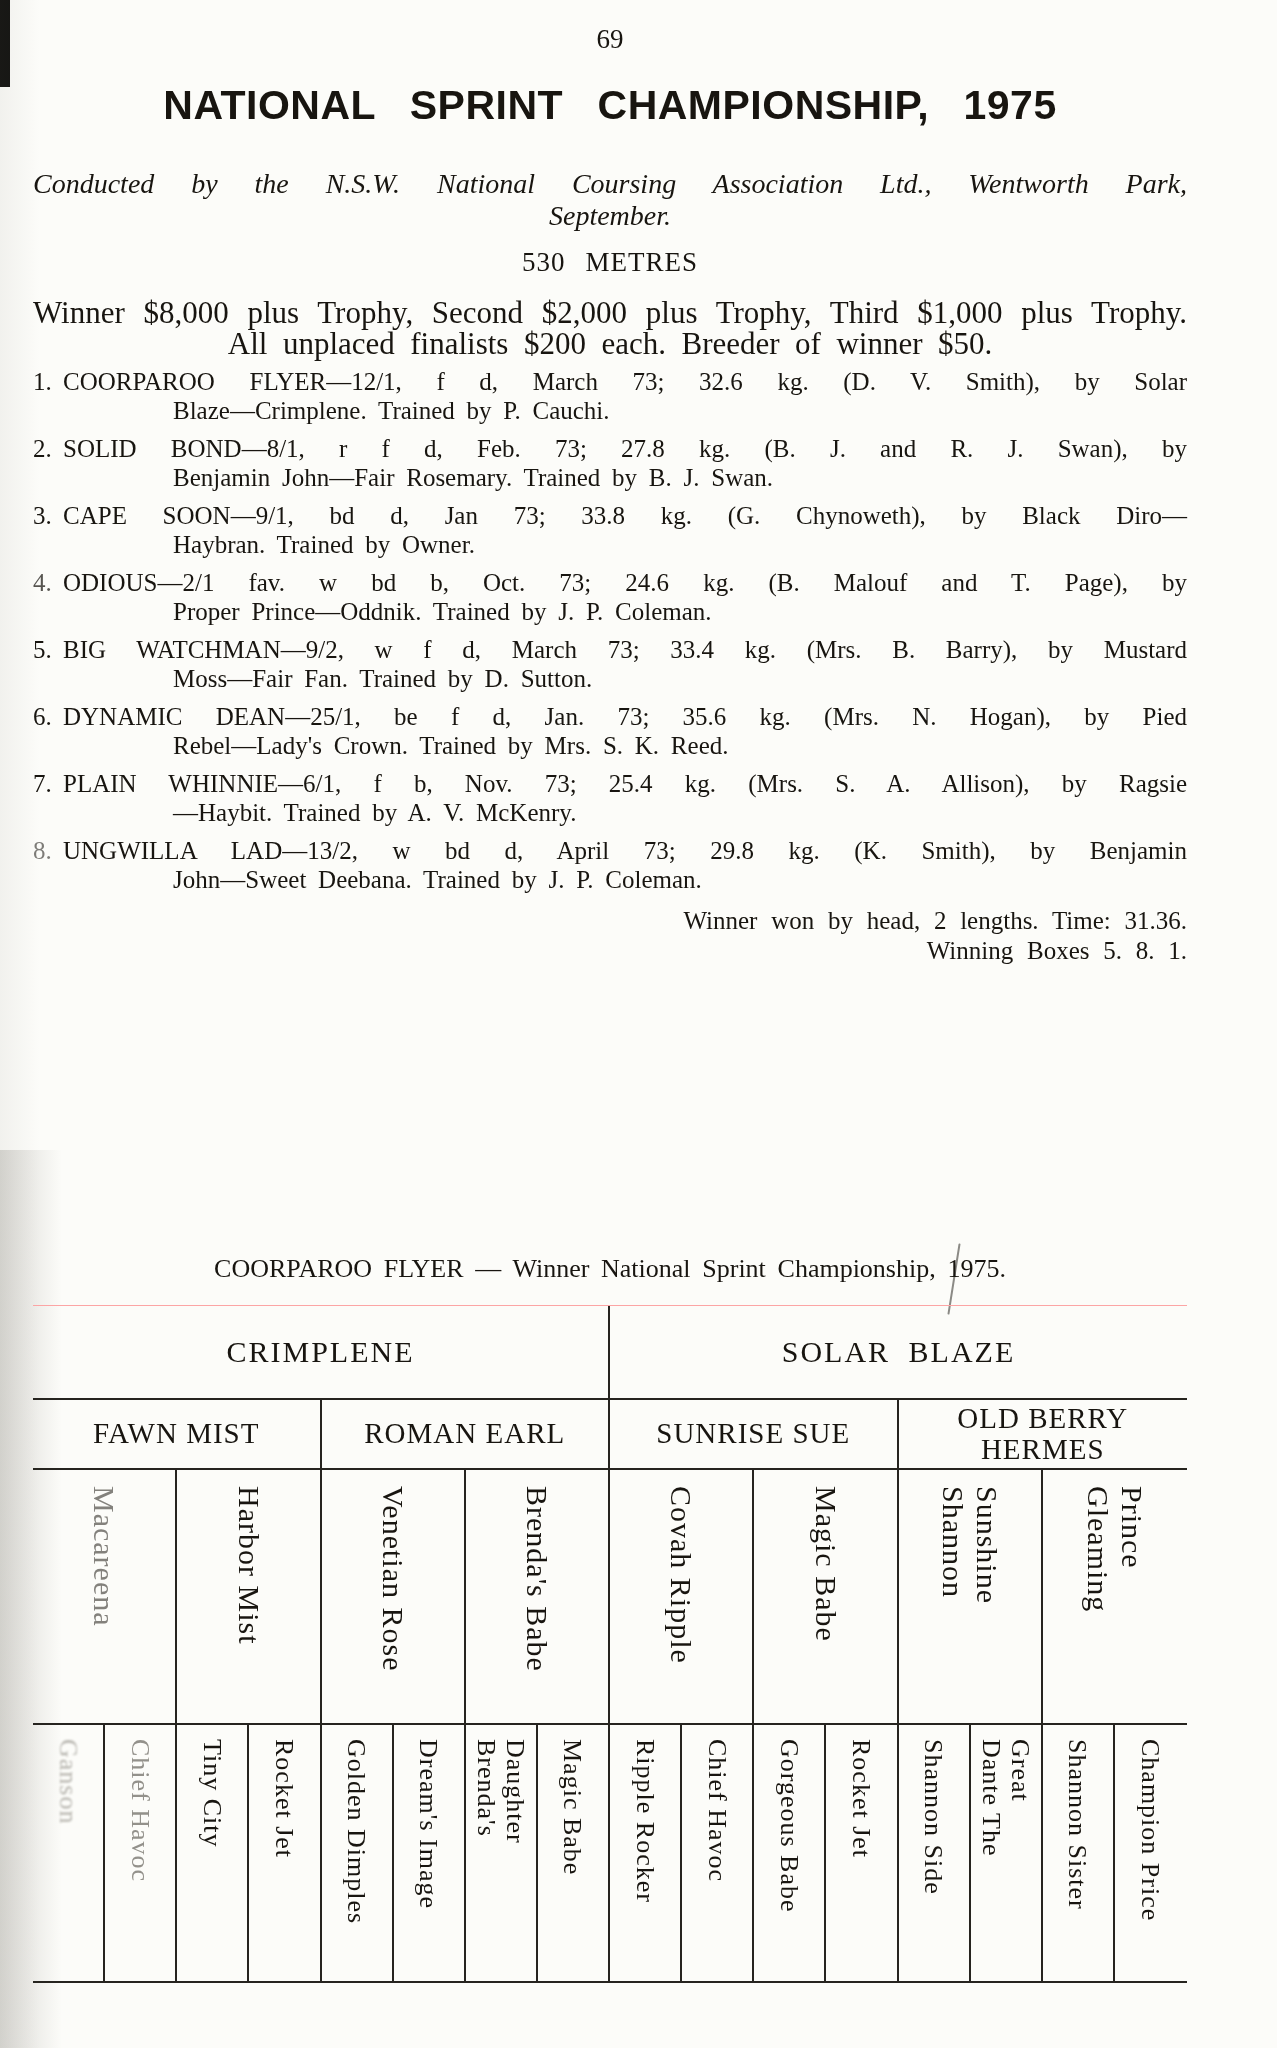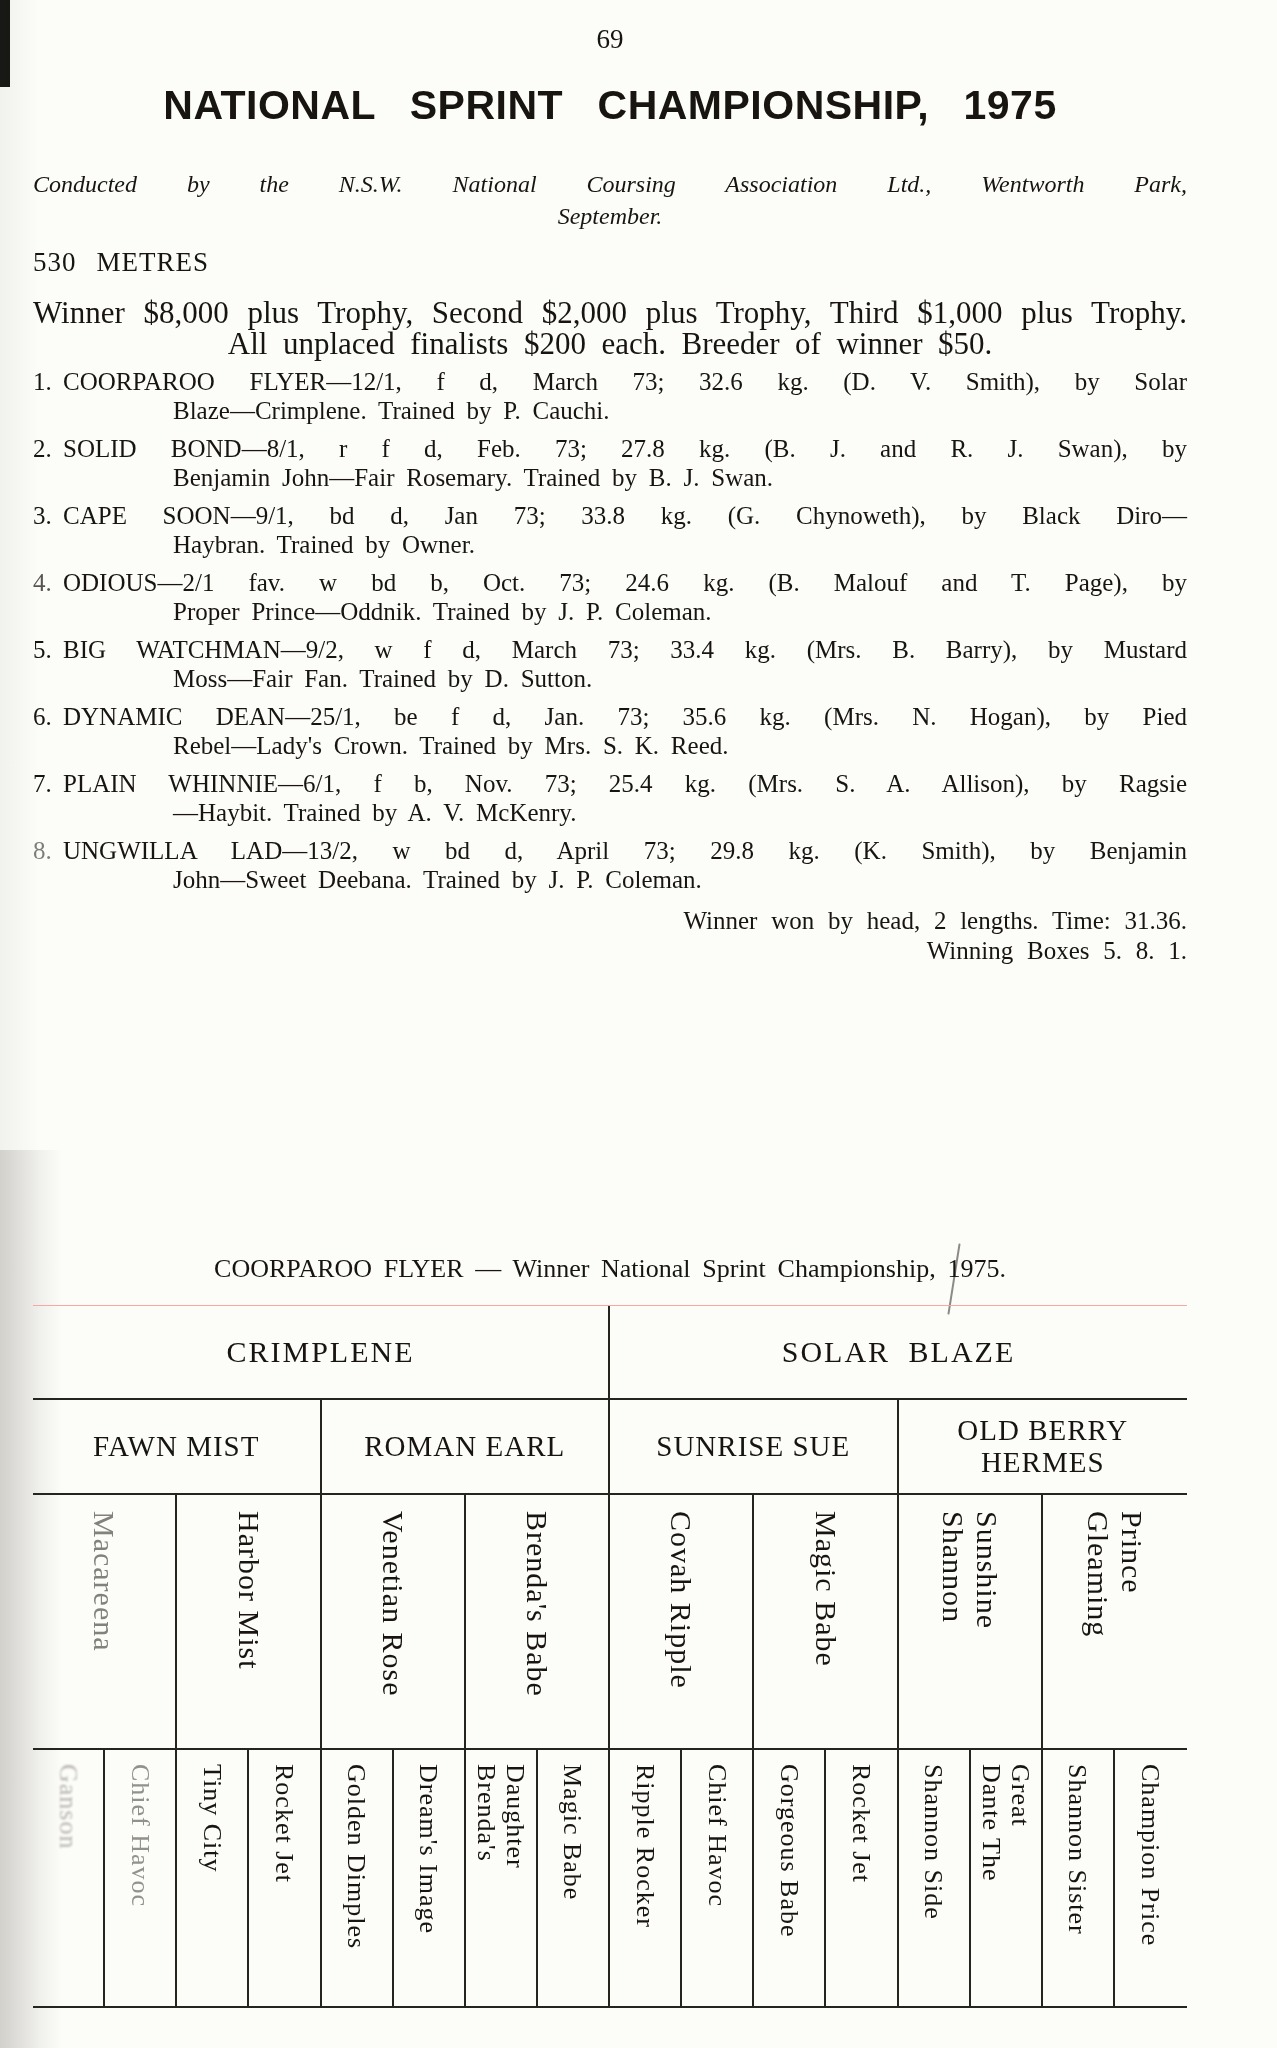--- a/index.html
+++ b/index.html
@@ -17,24 +17,24 @@
     background:linear-gradient(90deg,rgba(98,94,84,.22),rgba(98,94,84,0));}
   #gutter-shadow-soft{position:absolute;left:0;top:0;width:40px;height:2048px;
     background:linear-gradient(90deg,rgba(98,94,84,.07),rgba(98,94,84,0));}
   #scratch{position:absolute;left:953px;top:1243px;width:2px;height:72px;
     background:rgba(45,43,38,.55);transform:rotate(9deg);border-radius:2px;}
 
   #page-number{top:24px;text-align:center;font-size:27px;}
   #title{top:82px;margin:0;text-align:center;
     font-family:"Liberation Sans","DejaVu Sans",sans-serif;font-weight:700;
     font-size:41px;letter-spacing:.5px;word-spacing:.55em;}
-  #conducted{top:168px;font-style:italic;font-size:24px;line-height:32px;word-spacing:.32em;}
+  #conducted{top:168px;font-style:italic;font-size:28px;line-height:32px;word-spacing:.32em;}
   .jline{text-align:justify;text-align-last:justify;}
   .cline{text-align:center;}
-  #metres{top:247px;text-align:left;font-size:27px;letter-spacing:1px;word-spacing:.45em;}
+  #metres{top:247px;text-align:center;font-size:27px;letter-spacing:1px;word-spacing:.45em;}
   #prize{top:297px;font-size:31px;line-height:31px;word-spacing:.25em;}
 
   #entries{top:367px;font-size:25px;line-height:29px;}
   .entry{margin-bottom:9px;word-spacing:.22em;}
   .l1{display:flex;}
   .num{width:30px;flex:none;}
   .t{flex:1;text-align:justify;text-align-last:justify;}
   .l2{padding-left:140px;}
   .entry:nth-child(4) .num{opacity:.72;}
   .entry:nth-child(8) .num{opacity:.55;filter:blur(.3px);}
@@ -42,21 +42,21 @@
   #result{top:906px;text-align:right;font-size:25px;line-height:30px;word-spacing:.3em;}
   #caption{top:1254px;text-align:center;font-size:26px;word-spacing:.2em;}
 
   #pedigree-table{top:1305px;height:700px;border-top:1px solid #fca5a5;}
   .prow{display:flex;border-bottom:2px solid #26241f;}
   .pcell{border-right:2px solid #26241f;display:flex;align-items:center;justify-content:center;
     white-space:pre-line;}
   .prow .pcell:last-child{border-right:0;}
   .r1{height:94px;}
   .r1 .pcell{width:50%;font-size:30px;letter-spacing:2px;word-spacing:.3em;}
-  .r2{height:95px;}
+  .r2{height:70px;}
   .r2 .pcell{width:25%;font-size:29px;letter-spacing:1px;line-height:1.08;text-align:center;}
   .r3{height:255px;}
   .r3 .pcell{width:12.5%;align-items:flex-start;padding-top:16px;}
   .r4{height:258px;}
   .r4 .pcell{width:6.25%;align-items:flex-start;padding-top:14px;}
   .vtxt{writing-mode:vertical-lr;white-space:pre-line;display:block;}
   .r3 .vtxt{font-size:30px;letter-spacing:1px;line-height:1.15;}
   .r4 .vtxt{font-size:26px;letter-spacing:1px;line-height:1.12;}
   
   .r3 .pcell:nth-child(1) .vtxt{color:#83817c;filter:blur(.4px);}

